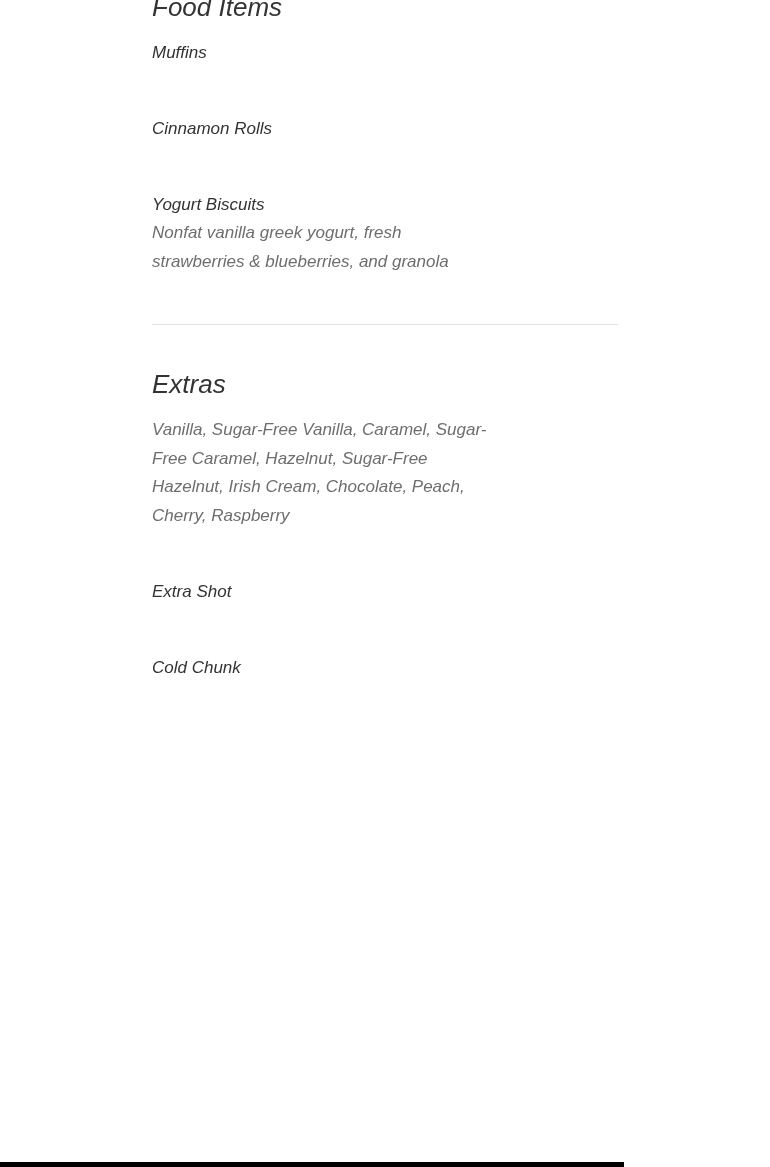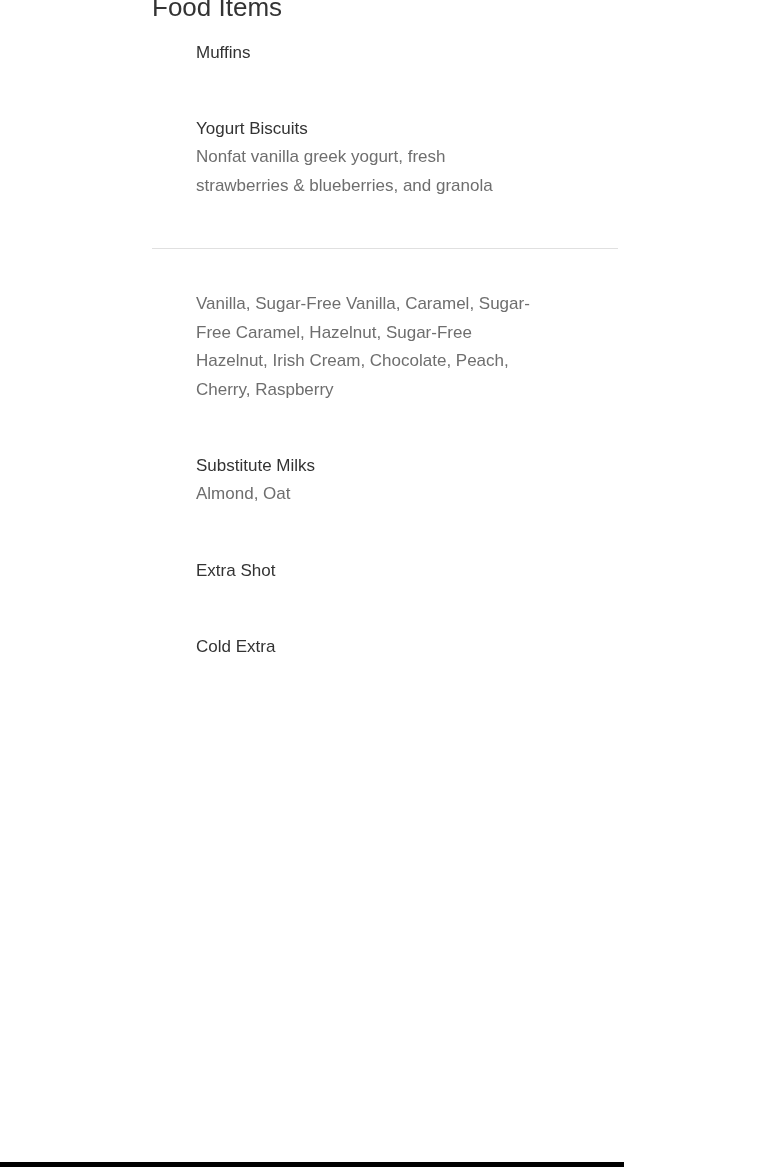--- a/index.html
+++ b/index.html
@@ -16,38 +16,38 @@
     background:var(--c-bg);
     font-family:"Liberation Sans", sans-serif;
     -webkit-font-smoothing:antialiased;
   }
   .page{
     position:relative;
     width:624px;
     height:1167px;
     overflow:hidden;
     background:var(--c-bg);
+    font-style:italic;
   }
   .content{
     position:relative;
     top:-11px;
     margin-left:152px;
     width:466px;
   }
   .section-heading{
     font-size:26px;
     line-height:36px;
     font-weight:400;
     color:var(--c-heading);
     margin:0 0 14px 0;
     letter-spacing:0;
   }
   .menu-item{
     margin-bottom:48px;
-    margin-left:44px;
   }
   .item-name{
     font-size:17px;
     line-height:28px;
     font-weight:400;
     color:var(--c-name);
     margin:0;
   }
   .item-desc{
     font-size:17px;
@@ -77,50 +77,51 @@
 
 <div class="page">
   <main class="content" id="menu-root">
   <section class="menu-section">
     <h2 class="section-heading">Food Items</h2>
     <div class="items">
   <div class="menu-item">
     <h4 class="item-name">Muffins</h4>
   </div>
 
+  <div class="menu-item">
+    <h4 class="item-name">Cinnamon Rolls</h4>
+
+  </div>
 
 
   <div class="menu-item">
     <h4 class="item-name">Yogurt Biscuits</h4>
     <p class="item-desc">Nonfat vanilla greek yogurt, fresh strawberries &amp; blueberries, and granola</p>
   </div>
 </div>
   </section>
 <hr class="divider">
   <section class="menu-section">
+    <h2 class="section-heading">Extras</h2>
     <div class="items">
   <div class="menu-item">
     <p class="item-desc">Vanilla, Sugar-Free Vanilla, Caramel, Sugar-Free Caramel, Hazelnut, Sugar-Free Hazelnut, Irish Cream, Chocolate, Peach, Cherry, Raspberry</p>
   </div>
 
   <div class="menu-item">
   </div>
 
-  <div class="menu-item">
-    <h4 class="item-name">Substitute Milks</h4>
-    <p class="item-desc">Almond, Oat</p>
-  </div>
 
   <div class="menu-item">
     <h4 class="item-name">Extra Shot</h4>
 
   </div>
 
 
   <div class="menu-item">
-    <h4 class="item-name">Cold Extra</h4>
+    <h4 class="item-name">Cold Chunk</h4>
 
   </div>
 </div>
   </section>
 </main>
   <div class="footer-bar"></div>
 </div>
 
 </body></html>

